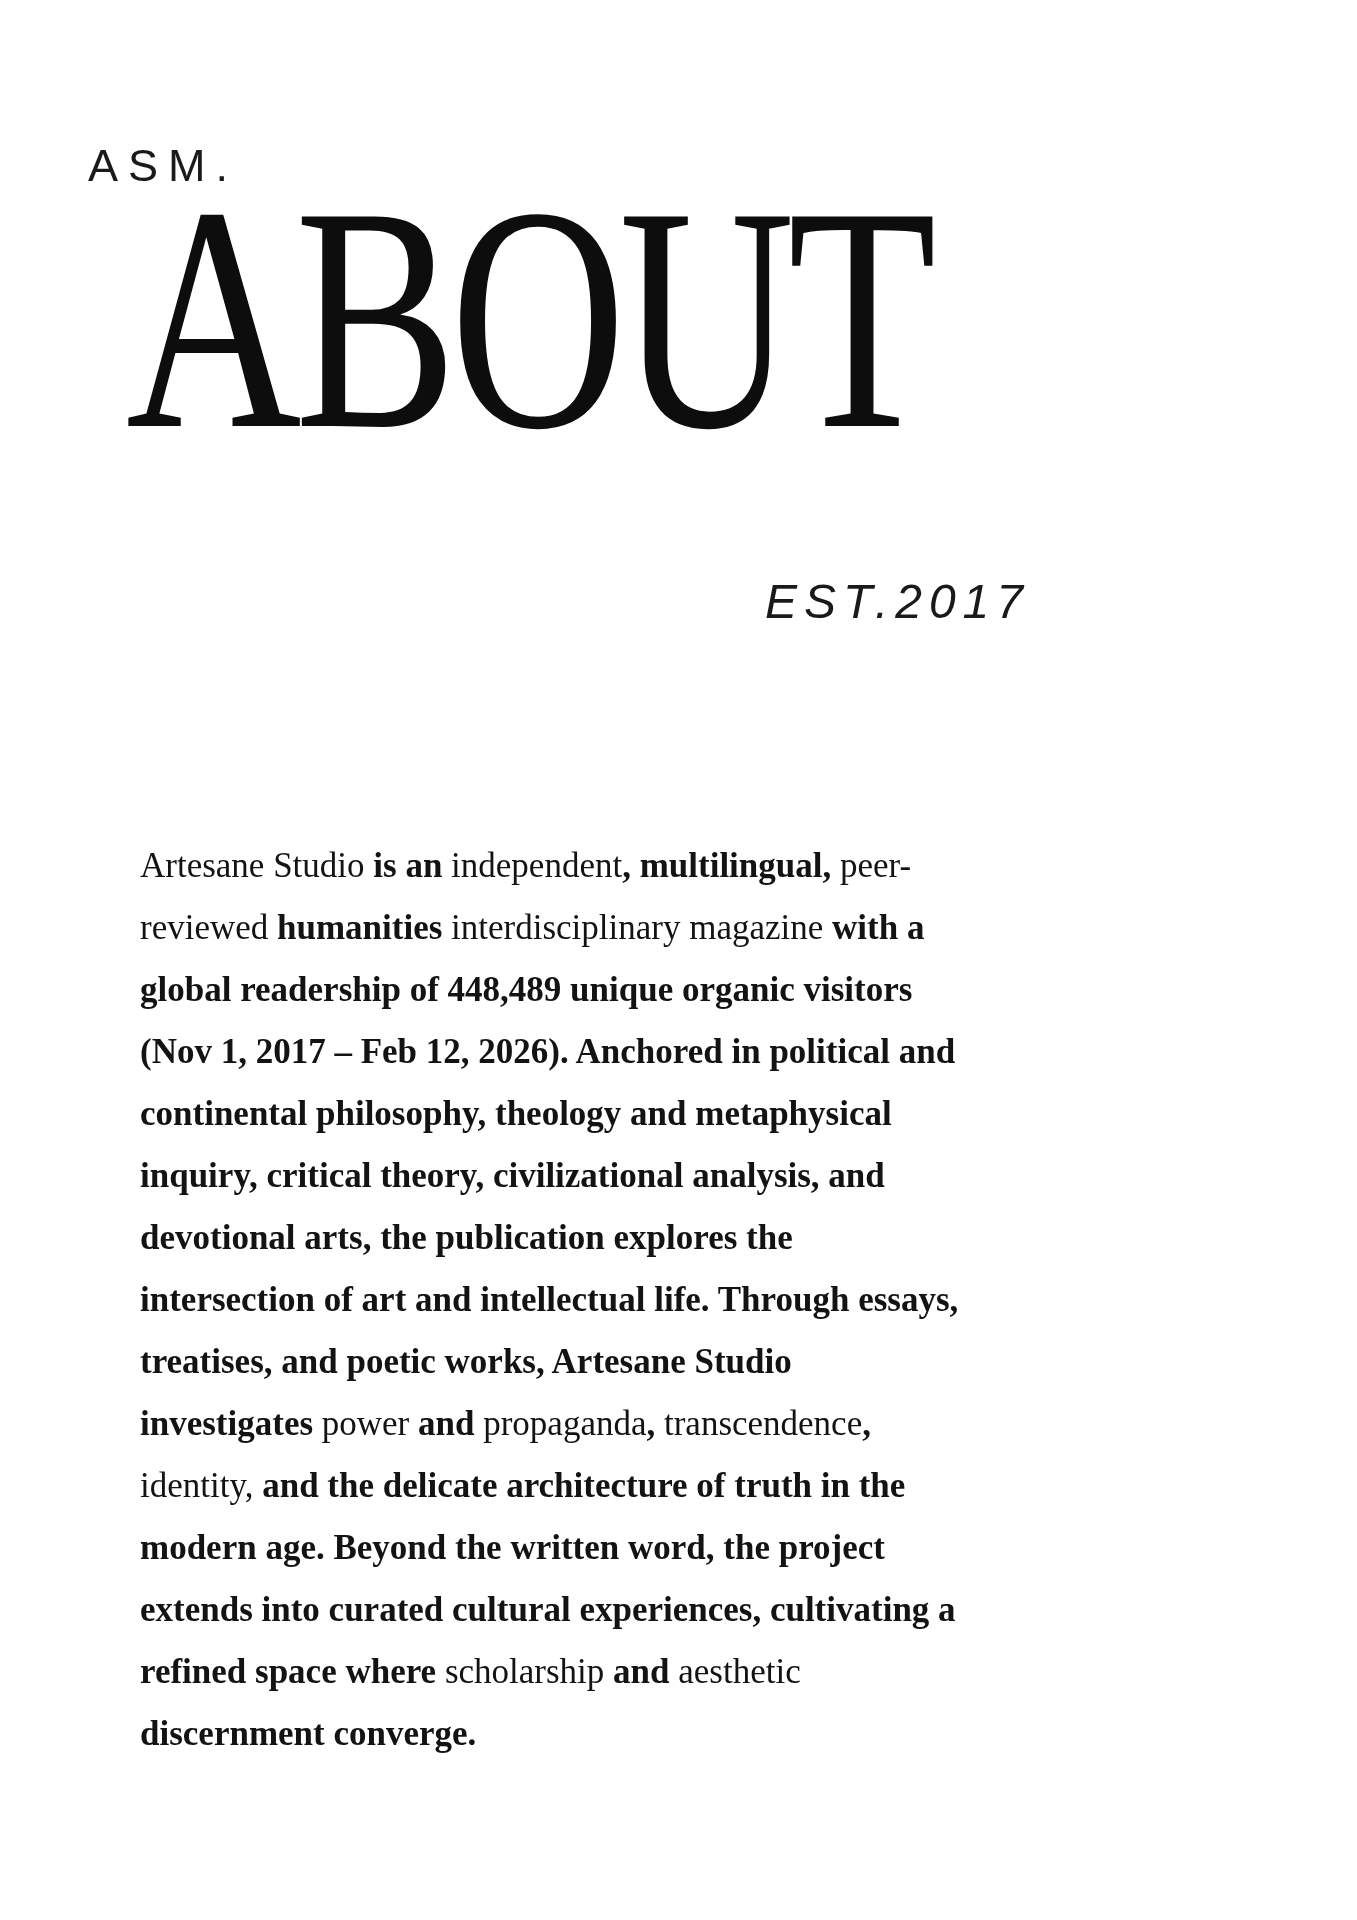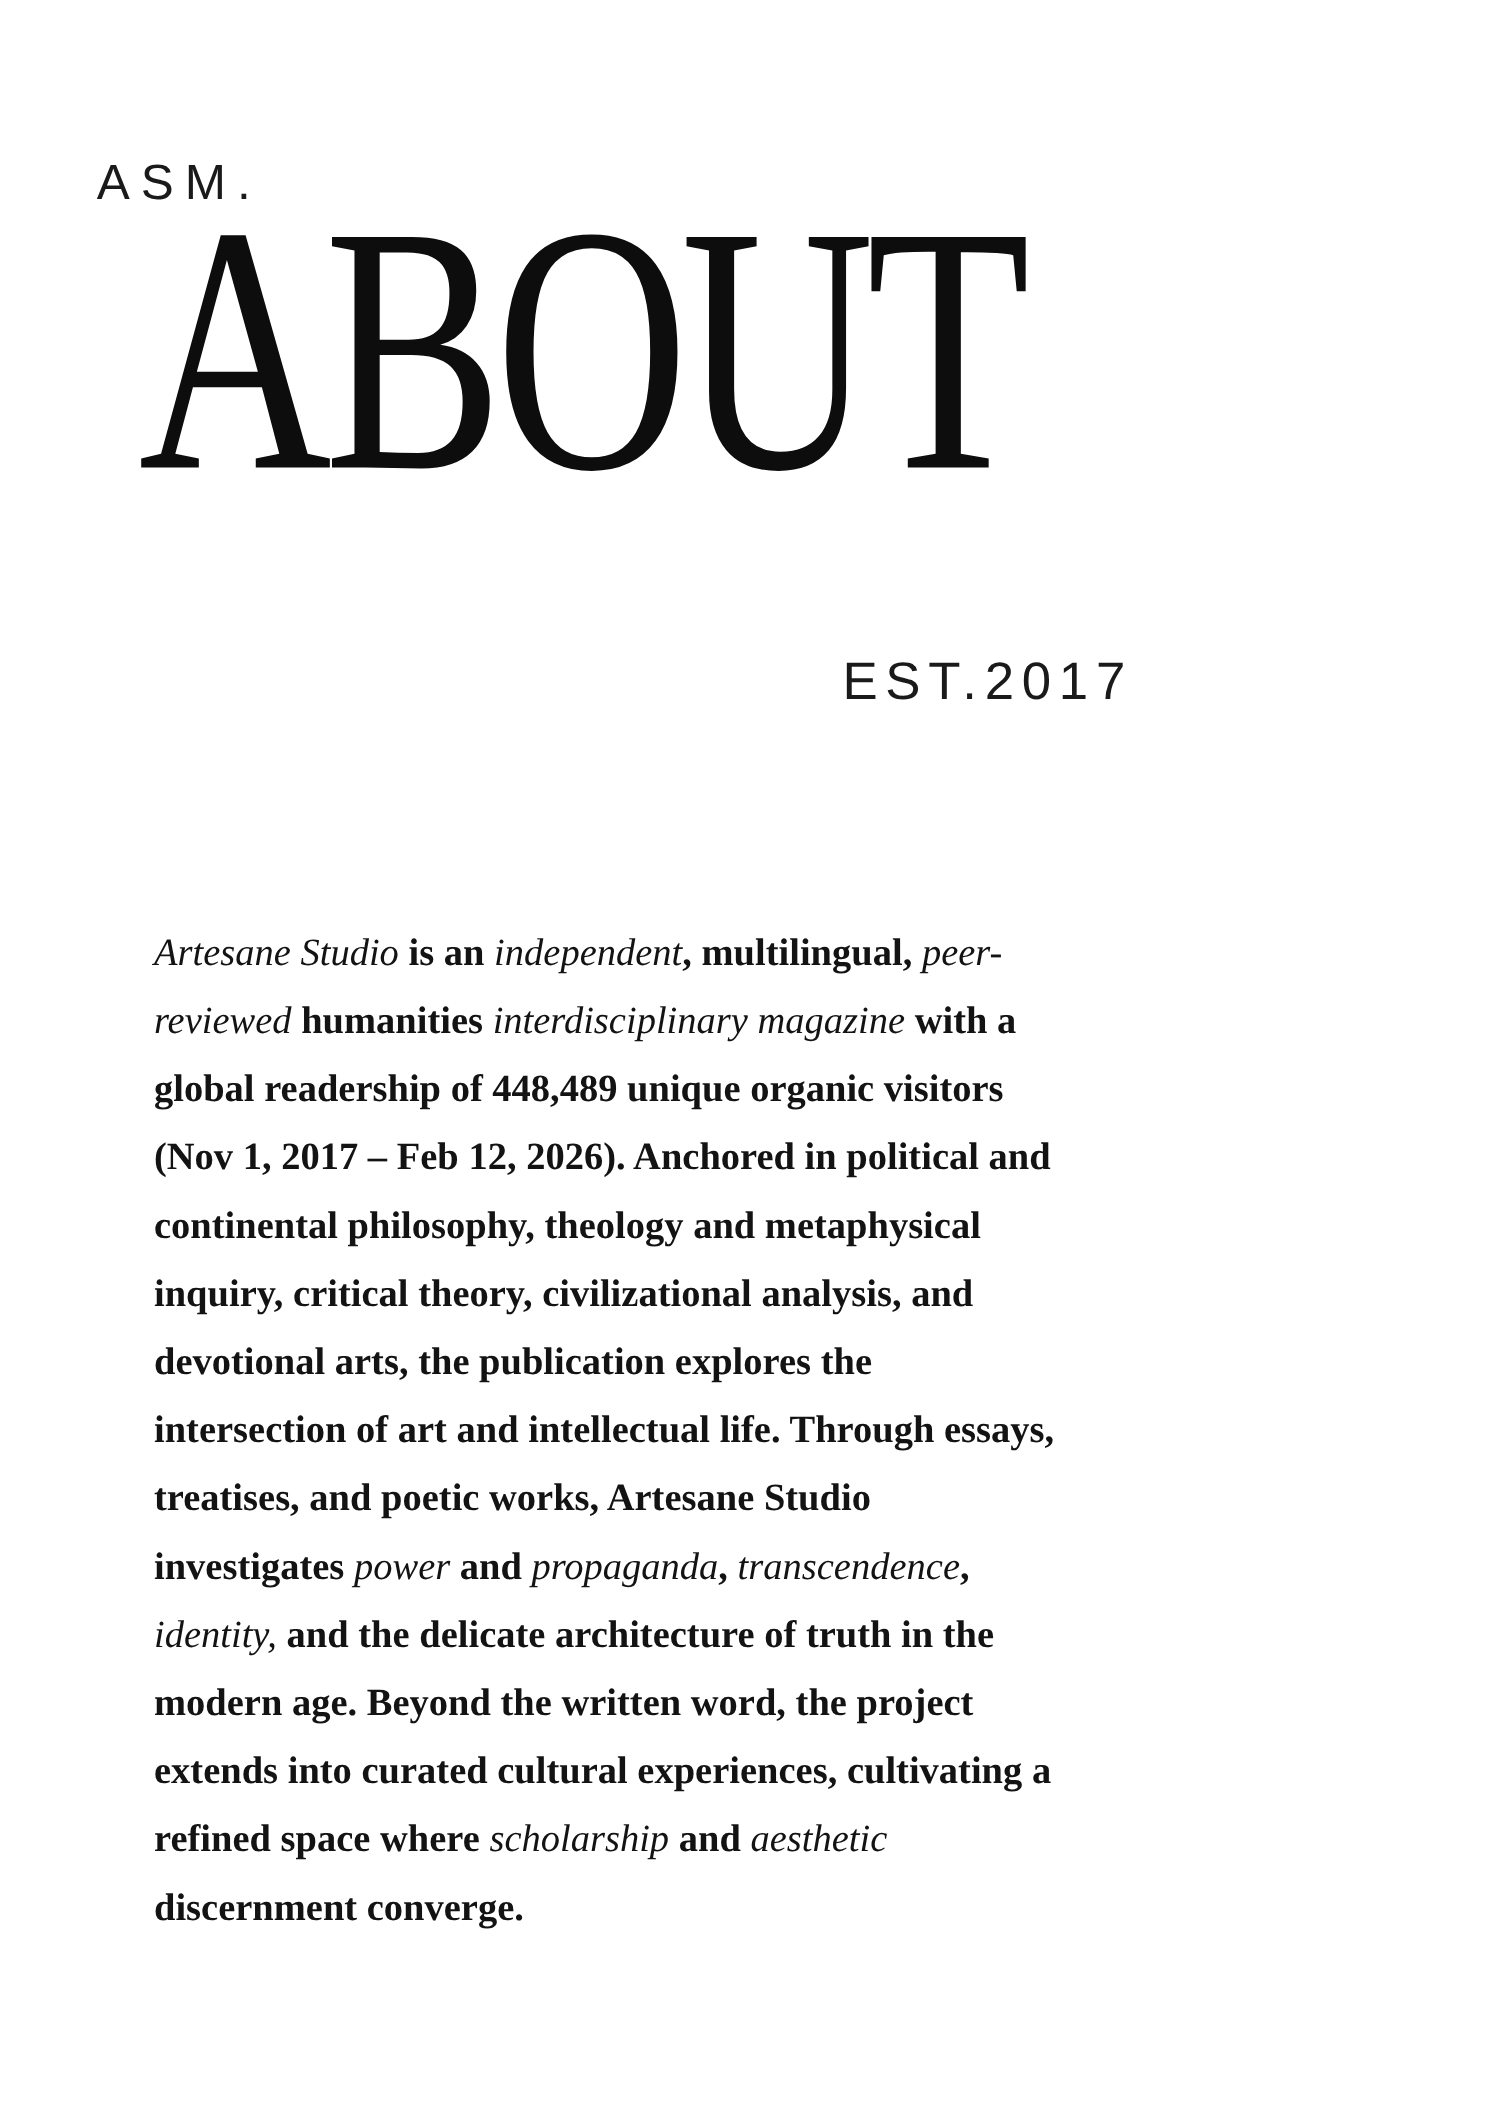--- a/index.html
+++ b/index.html
@@ -33,38 +33,38 @@
     white-space:nowrap;
     transform:scale(0.76,1);
     transform-origin:left top;
   }
   .est{
     position:absolute;
     left:140px;top:578px;
     width:890px;
     text-align:right;
     font-family:"Liberation Sans", sans-serif;
+    font-style:italic;
     font-size:48px;
     font-weight:500;
     letter-spacing:7px;
     color:#1a1a1a;
     line-height:1;
-    margin-top:18px;
   }
   .about-paragraph{
     position:absolute;
     left:140px;top:800px;
     width:822px;
     font-size:35px;
     line-height:62px;
     color:#131313;
     text-align:left;
   }
   .run.regular{font-style:normal;font-weight:bold;}
-  .run.italic{font-style:italic;font-weight:normal;text-align:center;}
+  .run.italic{font-weight:normal;text-align:center;}
   .run.bold{font-style:normal;font-weight:bold;}
 </style>
 </head>
 <body>
 
 <div class="page">
 
   <div class="brand">ASM.</div>
 
   <div class="wordmark">ABOUT</div>

